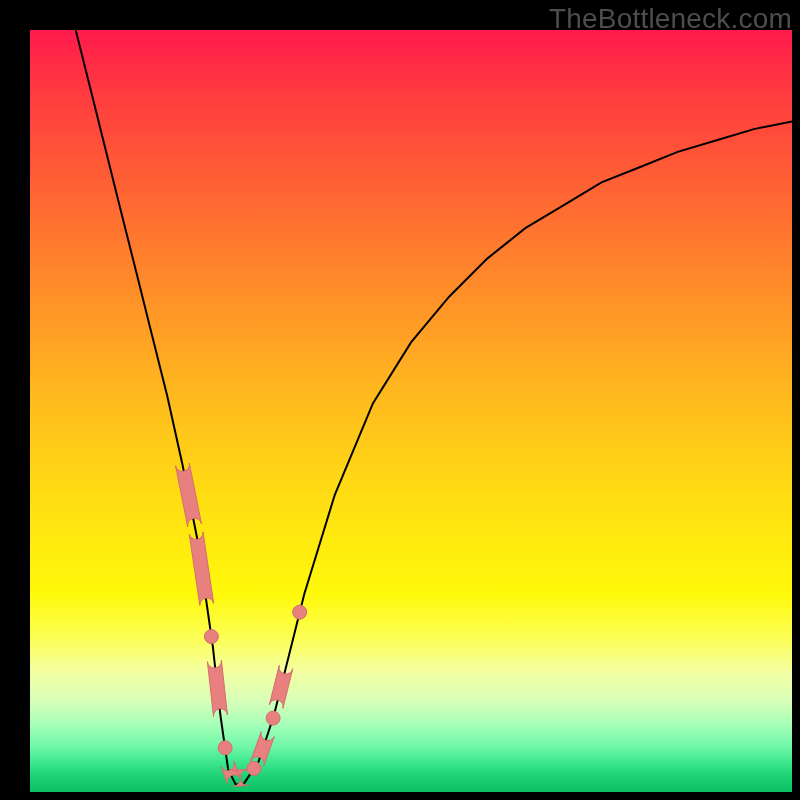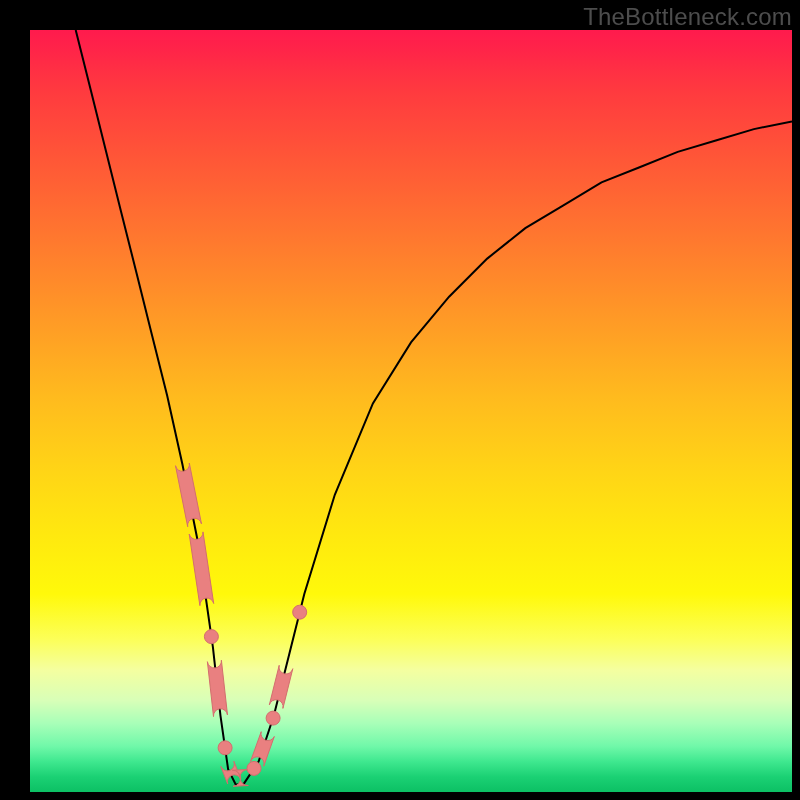--- a/index.html
+++ b/index.html
@@ -45,21 +45,21 @@
       #70f8a9 94%,
       #3fe88f 96%,
       #1bd174 98%,
       #0cc064 100%);
   }
   .watermark {
     position: absolute;
     top: 3px;
     right: 8px;
     color: #4d4d4d;
-    font-size: 24px;
+    font-size: 28px;
     font-weight: 500;
     letter-spacing: 0.2px;
     user-select: none;
   }
   svg.overlay {
     position: absolute;
     inset: 0;
     width: 762px;
     height: 762px;
   }

